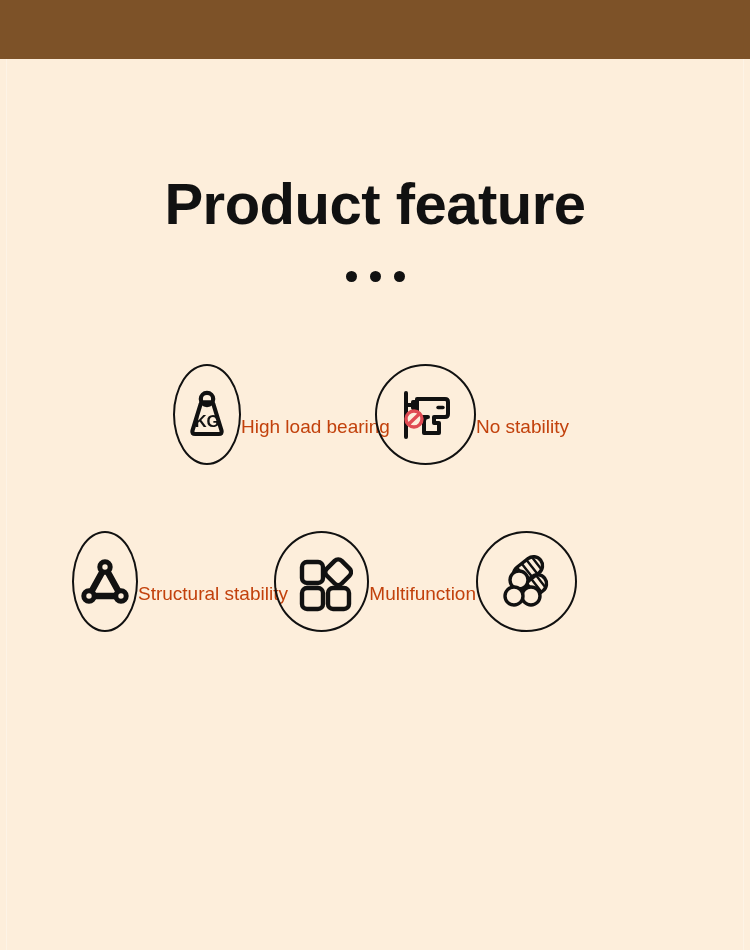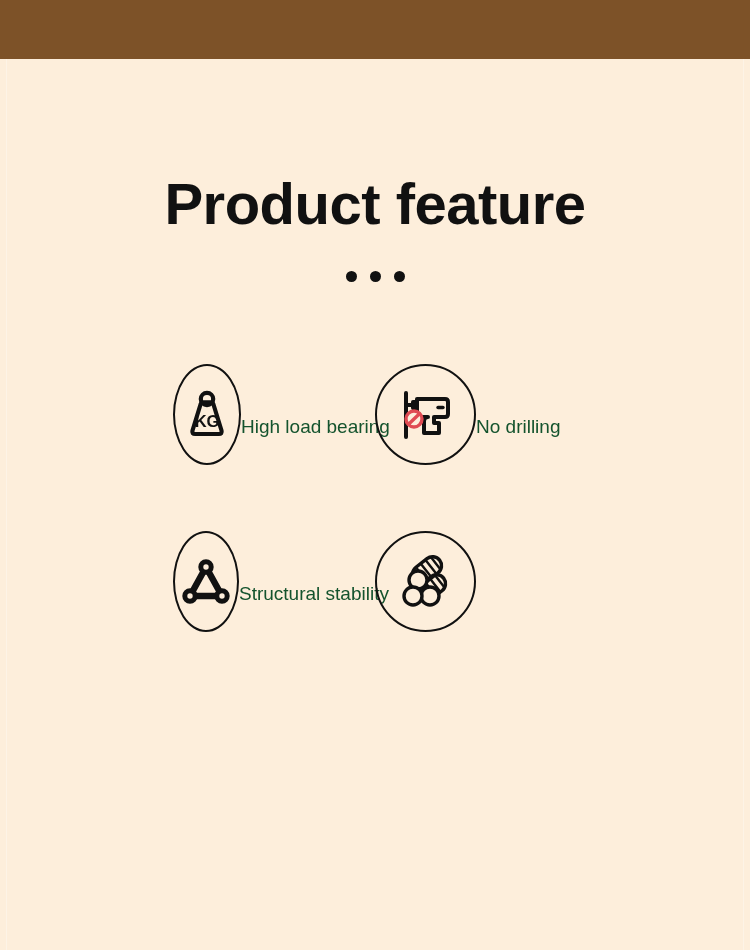--- a/index.html
+++ b/index.html
@@ -109,21 +109,21 @@
     align-items: center;
     justify-content: center;
     box-sizing: border-box;
   }
   .icon-circle svg {
     display: block;
   }
   .cell-label {
     margin-top: 25px;
     font-size: 19px;
-    color: #14532d;
+    color: #c2410c;
     text-align: center;
     line-height: 1.2;
     white-space: nowrap;
   }
   .row-2 .cell-label {
   }
 </style>
 </head>
 <body>
 
@@ -162,21 +162,21 @@
           <div class="icon-circle">
             <svg width="66" height="64" viewBox="0 0 66 64" fill="none" stroke="#111111" stroke-width="4" stroke-linejoin="round" stroke-linecap="round">
               <line x1="13" y1="10" x2="13" y2="54"></line>
               <path d="M13 22 L20 22 L20 19 L24 19 L24 25 L20 25 L20 22"></path>
               <path d="M24 16 L52 16 Q55 16 55 19 L55 31 Q55 34 52 34 L41 34 L41 40 L46 40 L46 50 L31 50 L31 38 Q31 34 35 34 L24 34 Z"></path>
               <line x1="45" y1="24.5" x2="50" y2="24.5" stroke-width="3.4"></line>
               <circle cx="21" cy="36" r="8" stroke="#e04b53" stroke-width="3.4" fill="#fdeedb"></circle>
               <line x1="15.8" y1="41" x2="26.2" y2="31" stroke="#e04b53" stroke-width="3.4"></line>
             </svg>
           </div>
-          <div class="cell-label">No drilling</div>
+          <div class="cell-label">No stability</div>
         </div>
 
 
       </div>
 
       <div class="row row-2">
 
         <div class="cell">
           <div class="icon-circle">
             <svg width="62" height="62" viewBox="0 0 62 62" fill="none" stroke="#111111" stroke-width="6.5" stroke-linecap="round">
@@ -184,20 +184,31 @@
               <line x1="31" y1="16" x2="47" y2="45"></line>
               <line x1="15" y1="45" x2="47" y2="45"></line>
               <circle cx="31" cy="16" r="5.2" fill="#fdeedb" stroke-width="5"></circle>
               <circle cx="15" cy="45" r="5.2" fill="#fdeedb" stroke-width="5"></circle>
               <circle cx="47" cy="45" r="5.2" fill="#fdeedb" stroke-width="5"></circle>
             </svg>
           </div>
           <div class="cell-label">Structural stability</div>
         </div>
 
+        <div class="cell">
+          <div class="icon-circle">
+            <svg width="62" height="62" viewBox="0 0 62 62" fill="none" stroke="#111111" stroke-width="4.4" stroke-linejoin="round">
+              <rect x="11" y="11" width="21" height="21" rx="5"></rect>
+              <rect x="11" y="37" width="21" height="21" rx="5"></rect>
+              <rect x="37" y="37" width="21" height="21" rx="5"></rect>
+              <rect x="36.7" y="10.7" width="21" height="21" rx="5" transform="rotate(45 47.2 21.2)"></rect>
+            </svg>
+          </div>
+          <div class="cell-label">Multifunction</div>
+        </div>
 
         <div class="cell">
           <div class="icon-circle">
             <svg width="64" height="64" viewBox="0 0 64 64" fill="none" stroke="#111111" stroke-width="3.4" stroke-linejoin="round" stroke-linecap="round">
               <g transform="rotate(-38 33 20)">
                 <rect x="17" y="11" width="32" height="18" rx="9"></rect>
                 <line x1="26" y1="11.6" x2="26" y2="28.4" stroke-width="2.4"></line>
                 <line x1="32" y1="11.2" x2="32" y2="28.8" stroke-width="2.4"></line>
                 <line x1="38" y1="11.2" x2="38" y2="28.8" stroke-width="2.4"></line>
                 <line x1="44" y1="12.5" x2="44" y2="27.5" stroke-width="2.4"></line>

